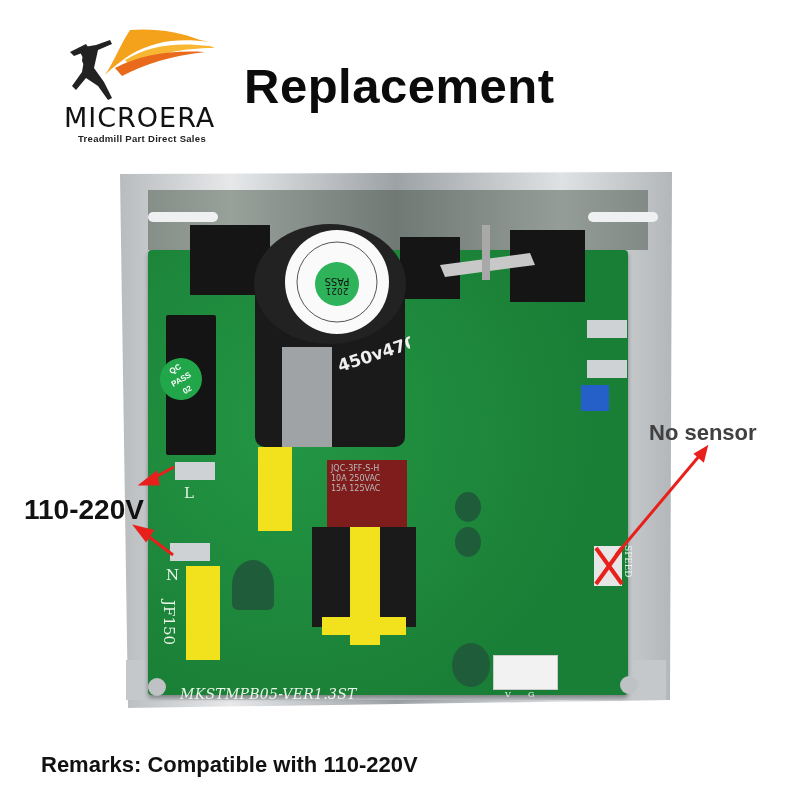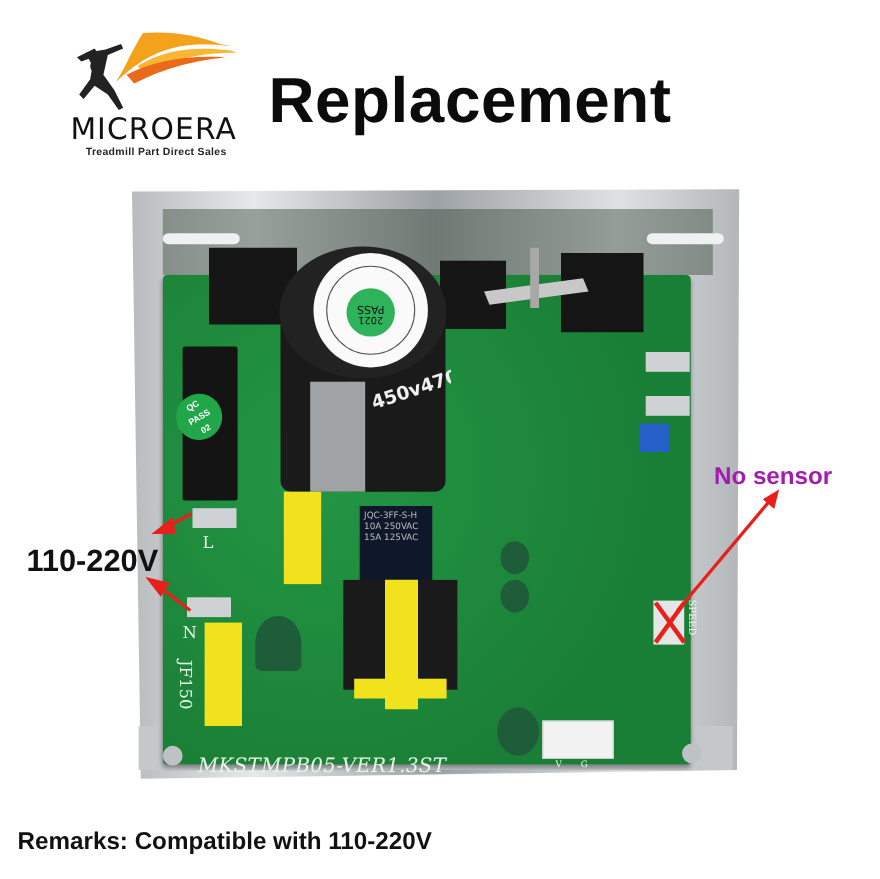--- a/index.html
+++ b/index.html
@@ -2,31 +2,31 @@
 <html><head>
 <meta charset="utf-8">
 <style>
   html,body{margin:0;padding:0;background:#fff;}
   body{width:800px;height:799px;position:relative;overflow:hidden;font-family:"Liberation Sans",sans-serif;}
   .abs{position:absolute;}
   
   .logo{left:60px;top:20px;width:160px;height:130px;}
   .logo-text{left:64px;top:102px;font-family:"DejaVu Sans",sans-serif;font-size:27px;letter-spacing:1px;color:#111;font-weight:normal;}
   .logo-tag{left:78px;top:133px;font-size:9.5px;font-weight:bold;color:#222;letter-spacing:0.3px;}
-  .title{left:244px;top:58px;font-size:58px;font-weight:bold;color:#0b0b0b;letter-spacing:0.5px;}
-  .remark{left:16px;top:752px;font-size:22px;font-weight:bold;color:#111;}
+  .title{left:244px;top:58px;font-size:49px;font-weight:bold;color:#0b0b0b;letter-spacing:0.5px;}
+  .remark{left:41px;top:752px;font-size:22px;font-weight:bold;color:#111;}
   .vlabel{left:24px;top:494px;font-size:28px;font-weight:bold;color:#111;}
-  .nosensor{left:649px;top:420px;font-size:22px;font-weight:bold;color:#a21caf;}
+  .nosensor{left:649px;top:420px;font-size:22px;font-weight:bold;color:#404040;}
   
   .sink{left:118px;top:160px;width:556px;height:560px;}
   
   .board{left:148px;top:250px;width:480px;height:445px;background:#1e8a3c;border-radius:4px;
     background-image:radial-gradient(circle at 30% 40%,#239644 0,#1a7f36 70%);box-shadow:0 3px 4px rgba(0,0,0,.35);}
   .silk{color:#e8f5e8;font-family:"DejaVu Serif",serif;}
-  .pcb-model{left:180px;top:686px;font-size:18px;font-style:italic;letter-spacing:.3px;}
+  .pcb-model{left:180px;top:686px;font-size:14px;font-style:italic;letter-spacing:.3px;}
 </style>
 </head>
 <body>
 
 <svg class="abs logo" viewBox="0 0 160 130">
   <path d="M70 10 C95 8,120 12,140 20 L150 22 C120 18,95 20,70 35 C55 45,48 52,45 55 C55 40,60 25,70 10Z" fill="#f4a11c"></path>
   <path d="M65 40 C90 25,115 22,150 26 L155 28 C120 28,95 34,72 48Z" fill="#f7b733"></path>
   <path d="M55 48 C80 35,110 30,145 32 C110 36,85 44,62 56Z" fill="#e86a1a"></path>
   <g fill="#222">
     <circle cx="28" cy="40" r="6"></circle>
@@ -81,21 +81,21 @@
 <div class="abs" style="left:166px;top:315px;width:50px;height:140px;background:#141414;border-radius:2px"></div>
 <div class="abs" style="left:160px;top:358px;width:42px;height:42px;border-radius:50%;background:#22a64a;color:#fff;font-size:8px;font-weight:bold;text-align:center;line-height:12px;padding-top:4px;box-sizing:border-box;transform:rotate(-30deg)">
   <div>QC</div>
     <div>PASS</div>
     <div>02</div>
 </div>
 
 <div class="abs" style="left:258px;top:447px;width:34px;height:84px;background:#f2e21e"></div>
 <div class="abs" style="left:186px;top:566px;width:34px;height:94px;background:#f2e21e"></div>
 
-<div class="abs" style="left:327px;top:460px;width:66px;height:80px;background:#0f172a;color:#bbb;font-size:8px;font-family:'DejaVu Sans',sans-serif;padding:4px;box-sizing:border-box;line-height:10px">
+<div class="abs" style="left:327px;top:460px;width:80px;height:80px;background:#7f1d1d;color:#bbb;font-size:8px;font-family:'DejaVu Sans',sans-serif;padding:4px;box-sizing:border-box;line-height:10px">
   <div>JQC-3FF-S-H</div>
     <div>10A 250VAC</div>
     <div>15A 125VAC</div>
 </div>
 
 <svg class="abs" style="left:312px;top:527px;width:104px;height:118px" viewBox="0 0 104 118">
   <rect x="0" y="0" width="104" height="100" fill="#1a1a1a"></rect>
   <rect x="38" y="-5" width="30" height="123" fill="#f2e21e"></rect>
   <rect x="10" y="90" width="84" height="18" fill="#f2e21e"></rect>
 </svg>

